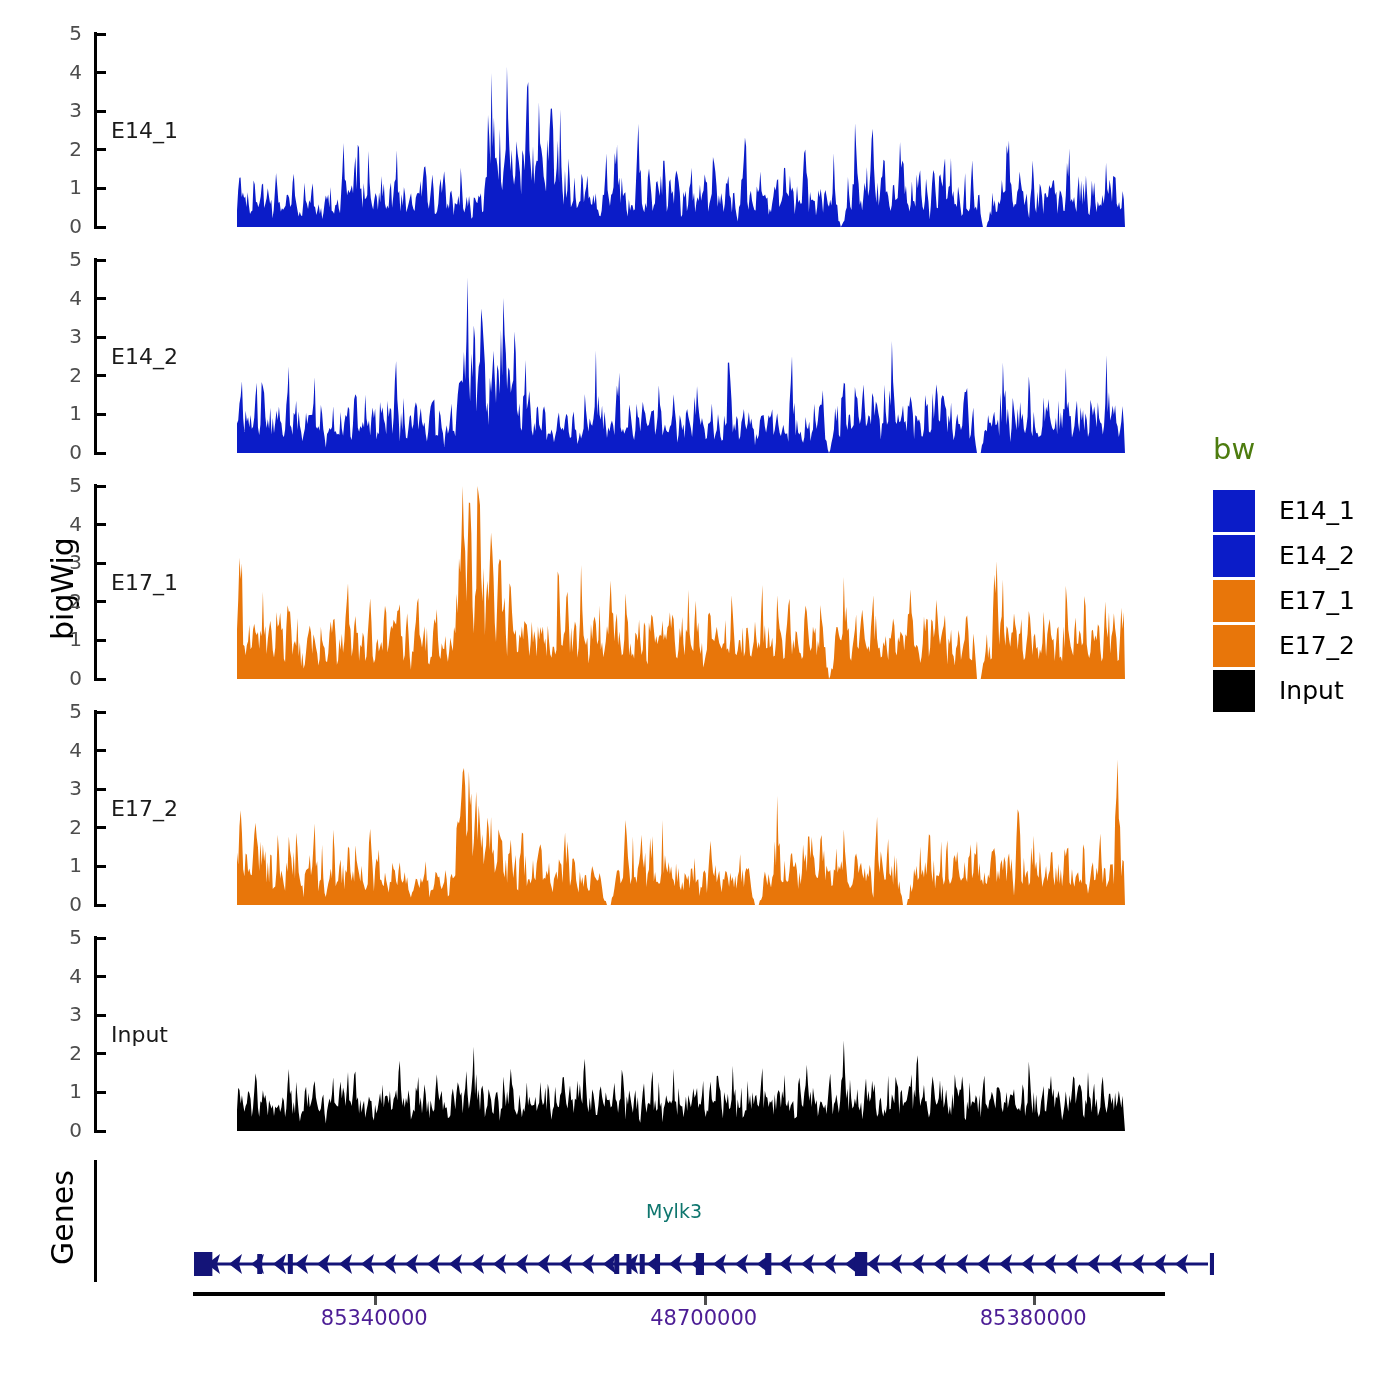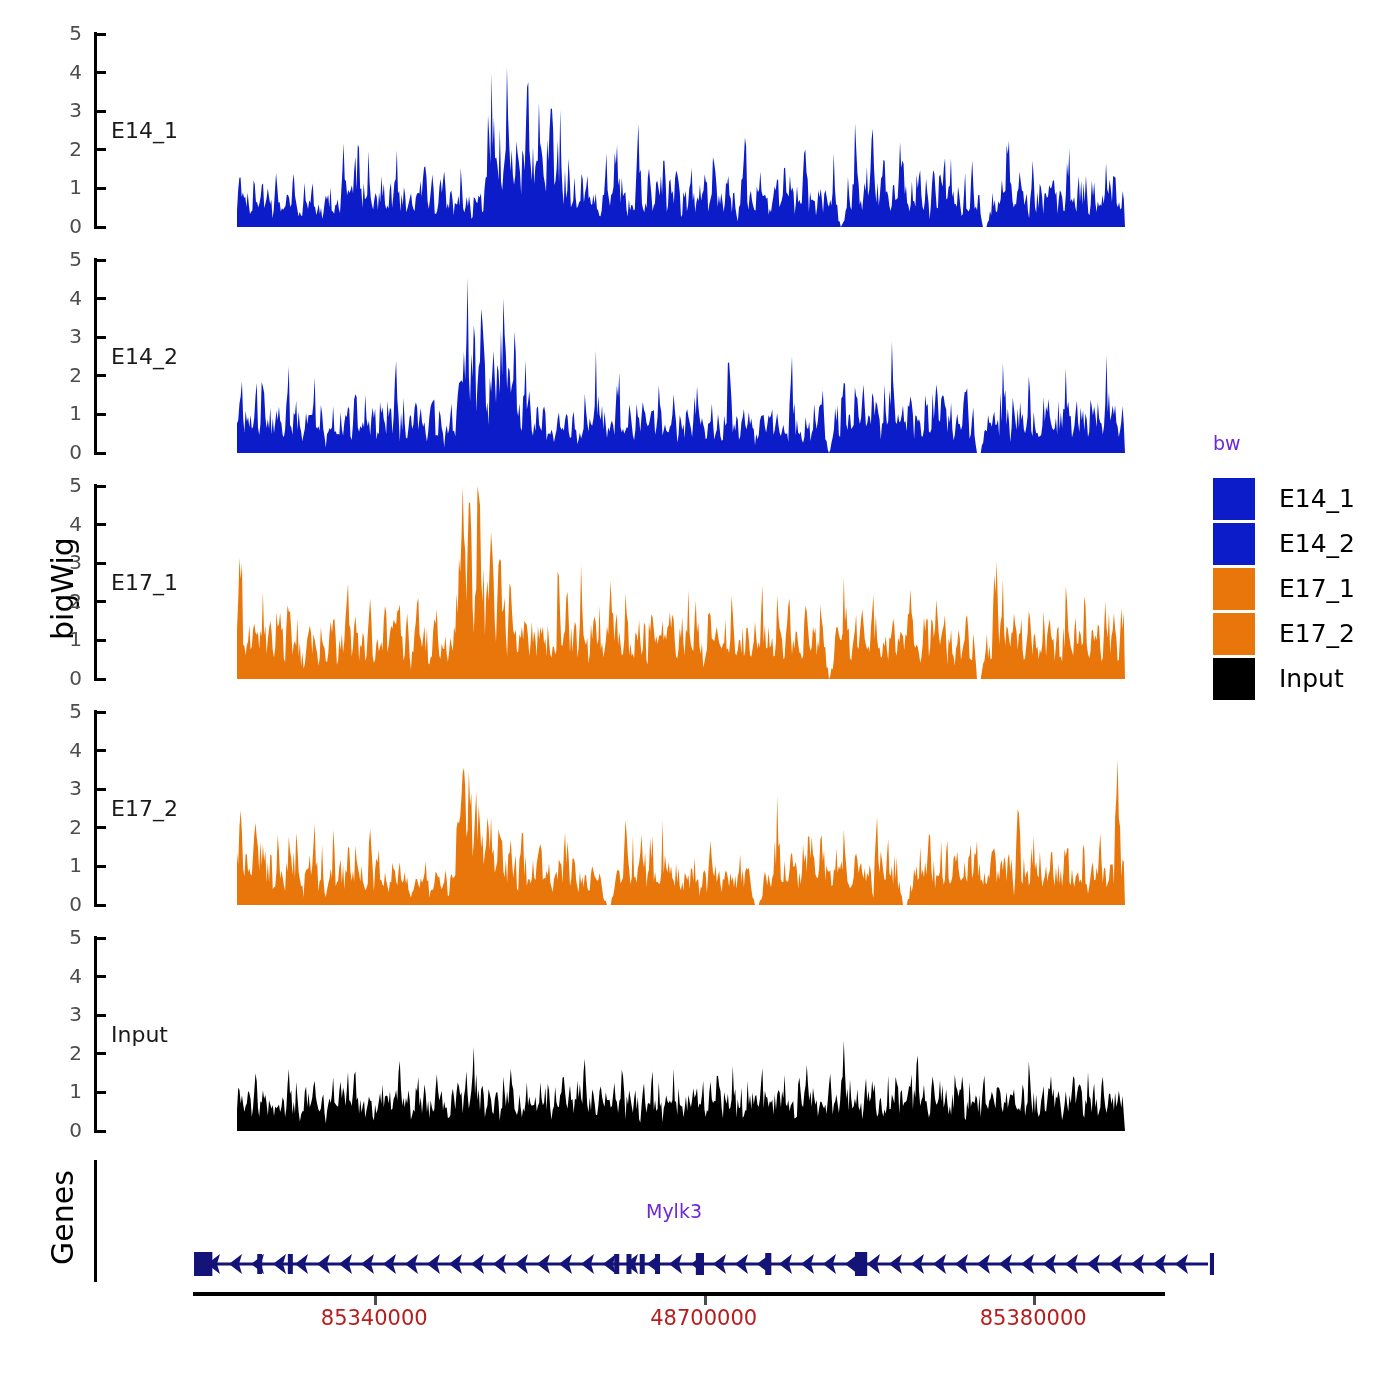--- a/index.html
+++ b/index.html
@@ -38,21 +38,21 @@
   }
   .tick-label {
     font-size: 20px;
     color: #4d4d4d;
     text-align: right;
     white-space: nowrap;
     line-height: 1;
   }
   .xtick-label {
     font-size: 21px;
-    color: #b91c1c;
+    color: #4c1d95;
     text-align: center;
     white-space: nowrap;
     line-height: 1;
   }
   .track-name {
     font-size: 22px;
     color: #1a1a1a;
     white-space: nowrap;
   }
 
@@ -77,30 +77,30 @@
   }
 
   
   .track-panel { overflow: hidden; }
   .track-panel svg { display: block; }
 
   
   .gene-track svg { display: block; }
   .gene-label {
     font-size: 19px;
-    color: #6d28d9;
+    color: #0f766e;
     white-space: nowrap;
     text-align: center;
   }
 
   
   .legend { position: absolute; }
   .legend-title {
-    font-size: 19px;
-    color: #6d28d9;
+    font-size: 29px;
+    color: #4d7c0f;
     white-space: nowrap;
   }
   .legend-row {
     display: flex;
     align-items: center;
     height: 45px;
   }
   .legend-swatch {
     width: 42px;
     height: 42px;

